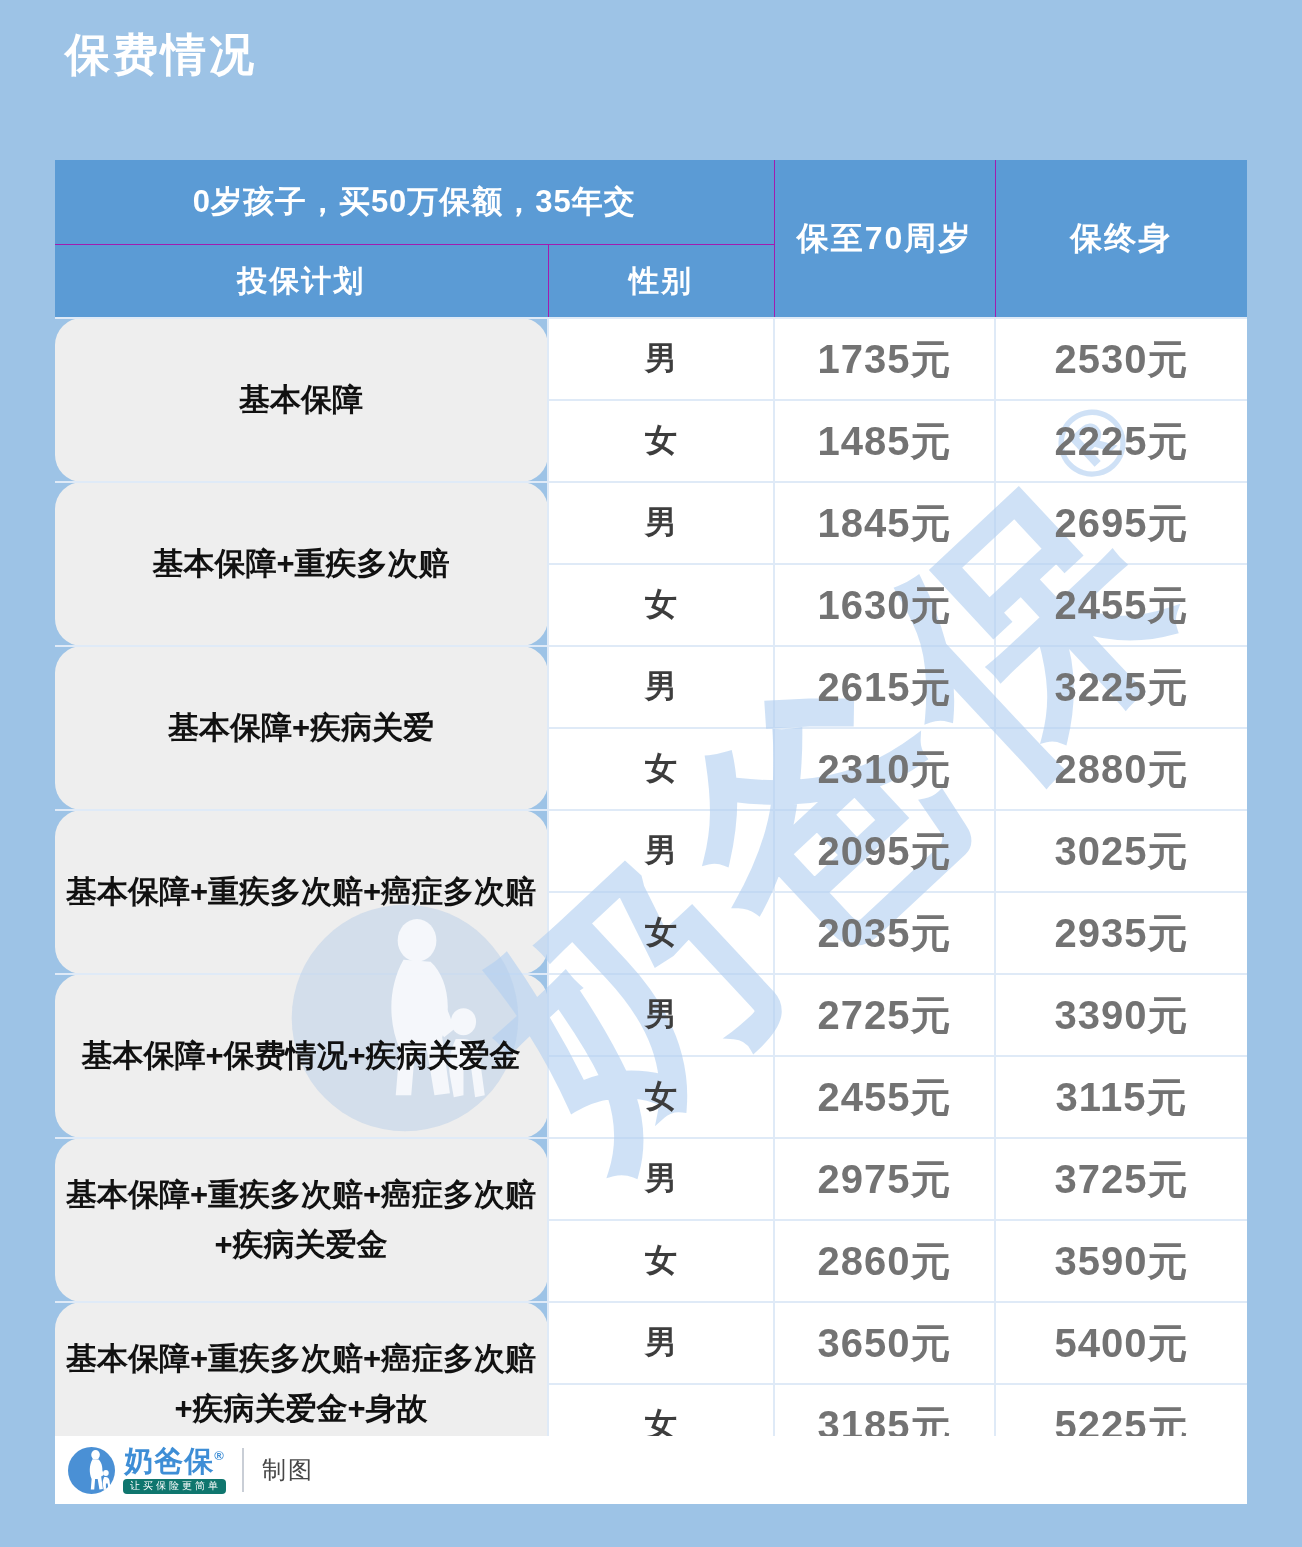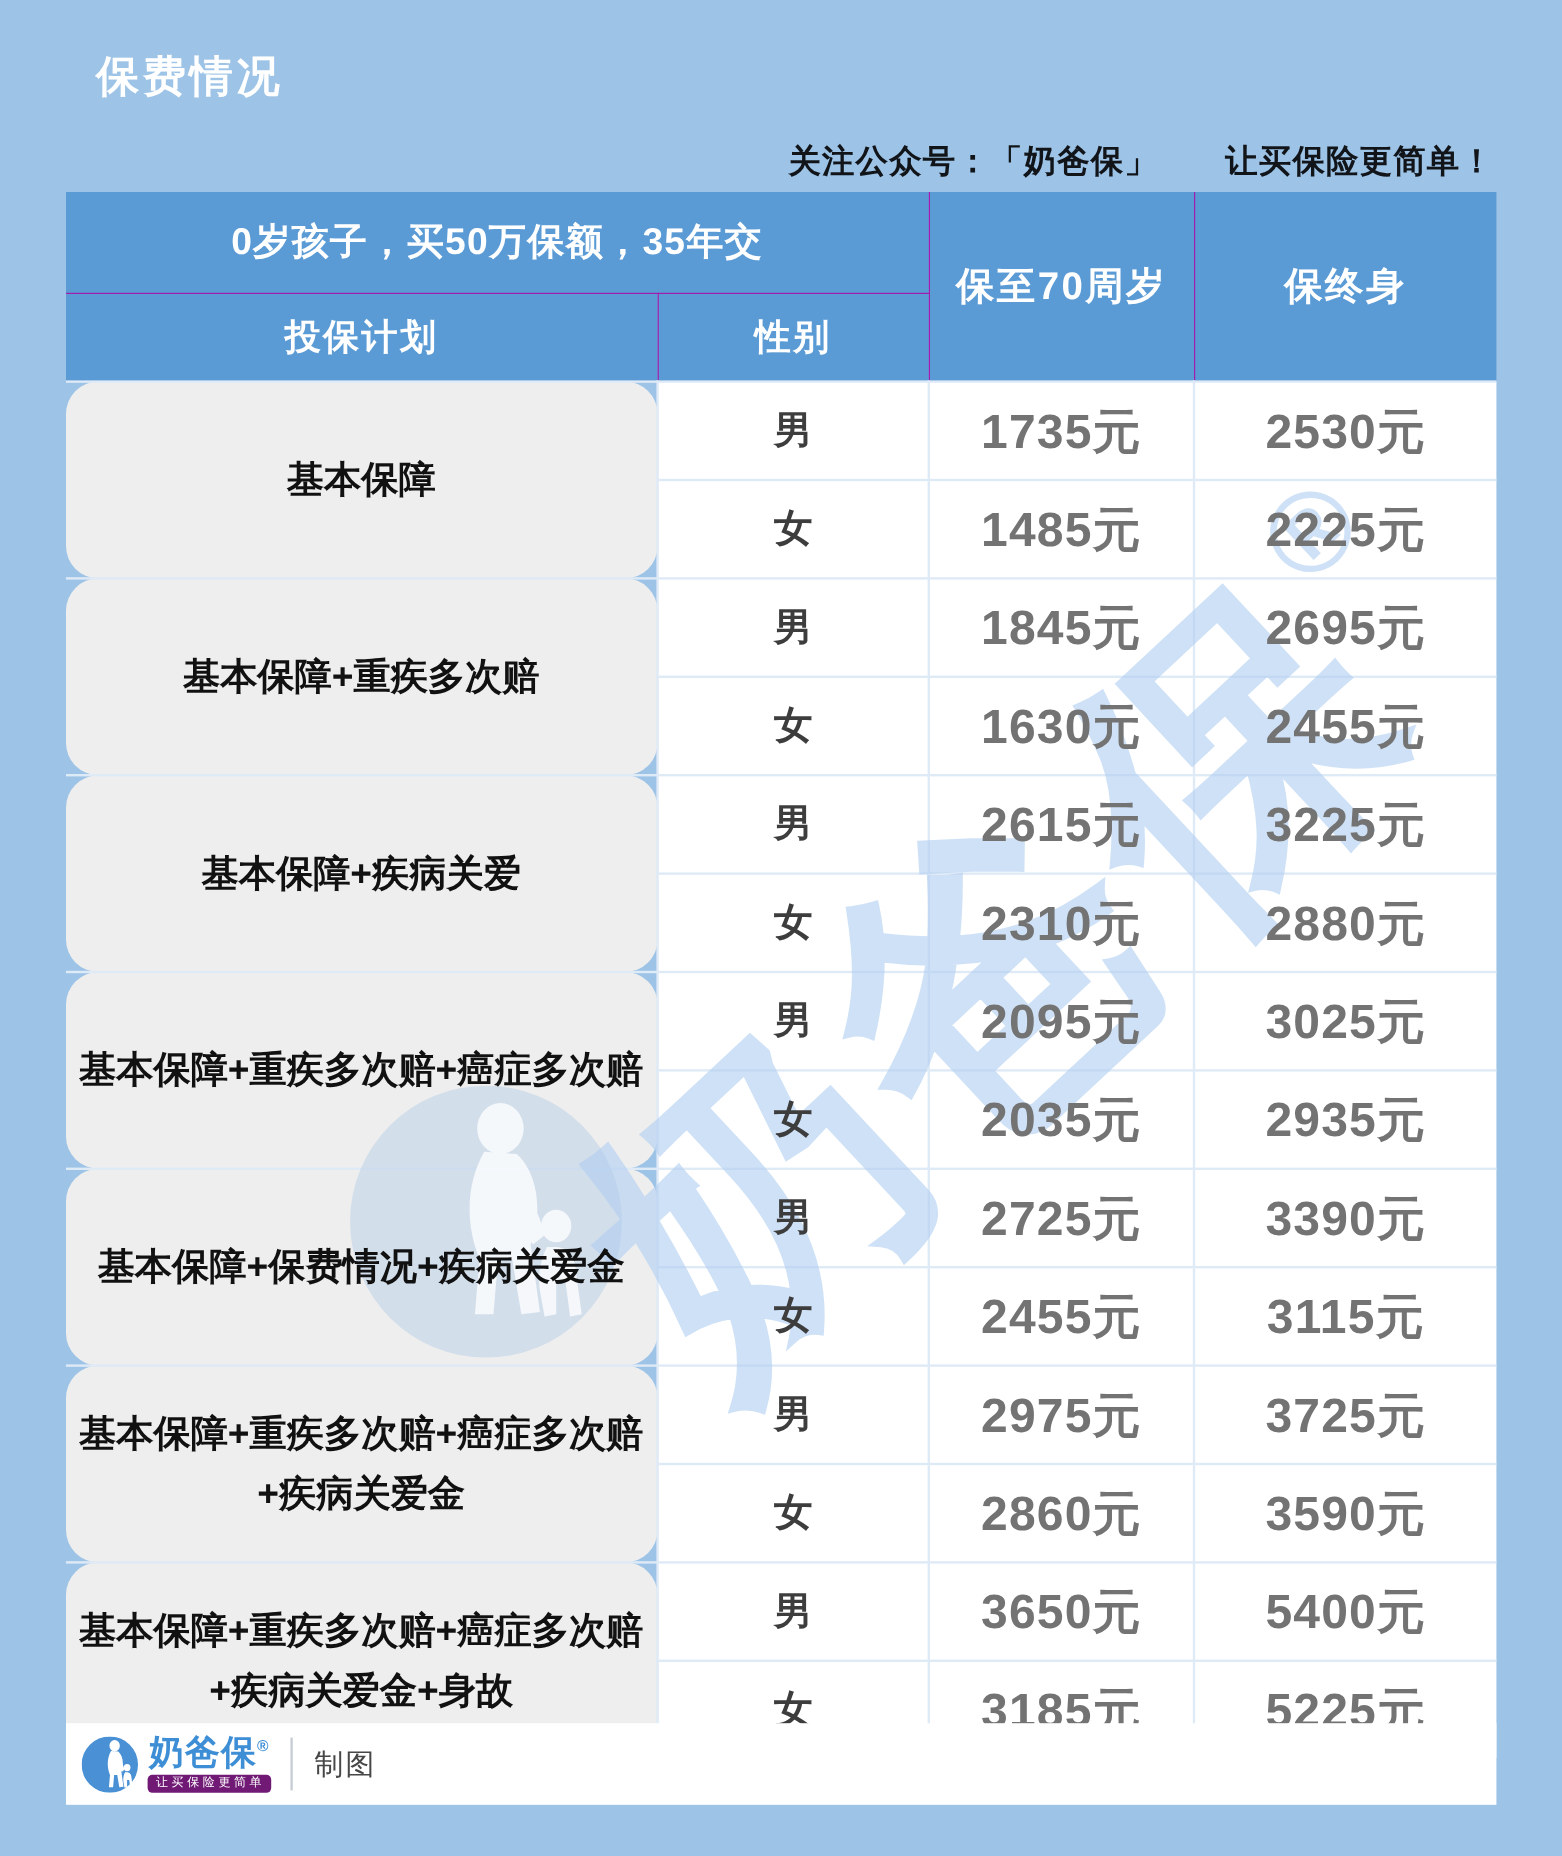--- a/index.html
+++ b/index.html
@@ -5,22 +5,22 @@
   html,body{margin:0;padding:0;}
   .page{
     position:relative;
     width:1302px;height:1547px;
     background:#9dc3e6;
     font-family:"Liberation Sans","DejaVu Sans",sans-serif;
     overflow:hidden;
   }
   .page-title{
     position:absolute;left:64px;top:24px;
-    font-size:36px;font-weight:bold;color:#ffffff;
-    letter-spacing:3px;margin:16px;
+    font-size:45px;font-weight:bold;color:#ffffff;
+    letter-spacing:3px;margin:1px;
   }
   .subtitle{
     position:absolute;right:57px;top:116px;
     font-size:27px;font-weight:bold;color:#111418;
     letter-spacing:1px;white-space:pre;
   }
   
   table.premium{
     position:absolute;left:55px;top:160px;
     width:1192px;border-collapse:collapse;table-layout:fixed;
@@ -65,35 +65,34 @@
   .footer{
     position:absolute;left:55px;top:1436px;width:1192px;height:68px;
     background:#ffffff;display:flex;align-items:center;z-index:3;
   }
   .logo{display:flex;align-items:center;margin-left:13px;}
   .logo-circle{flex:0 0 auto;}
   .logo-txt{margin-left:8px;display:flex;flex-direction:column;align-items:center;}
   .logo-brand{font-size:29px;font-weight:bold;color:#3e8ed6;line-height:1;letter-spacing:1px;}
   .logo-reg{font-size:13px;vertical-align:super;font-weight:bold;}
   .logo-pill{
-    margin-top:3px;background:#701a75;color:#ffffff;border-radius:4px;
+    margin-top:3px;background:#0f766e;color:#ffffff;border-radius:4px;
     font-size:10px;letter-spacing:3px;padding:2px 5px 3px 7px;line-height:1;
     white-space:nowrap;
   }
   .footer-div{width:2px;height:44px;background:#c9ced6;margin:0 18px 0 16px;}
   .footer-caption{font-size:24px;color:#474747;letter-spacing:2px;}
 </style>
 </head>
 <body>
 
 <div class="page">
 
   <h1 class="page-title">保费情况</h1>
 
-  <div class="subtitle">关注公众号：「奶爸保」　　让买保险更简单！</div>
 
   <table class="premium">
     <colgroup>
       <col style="width:493px">
         <col style="width:226px">
         <col style="width:221px">
         <col style="width:252px">
     </colgroup>
     <tbody>
       <tr class="hdr1">

